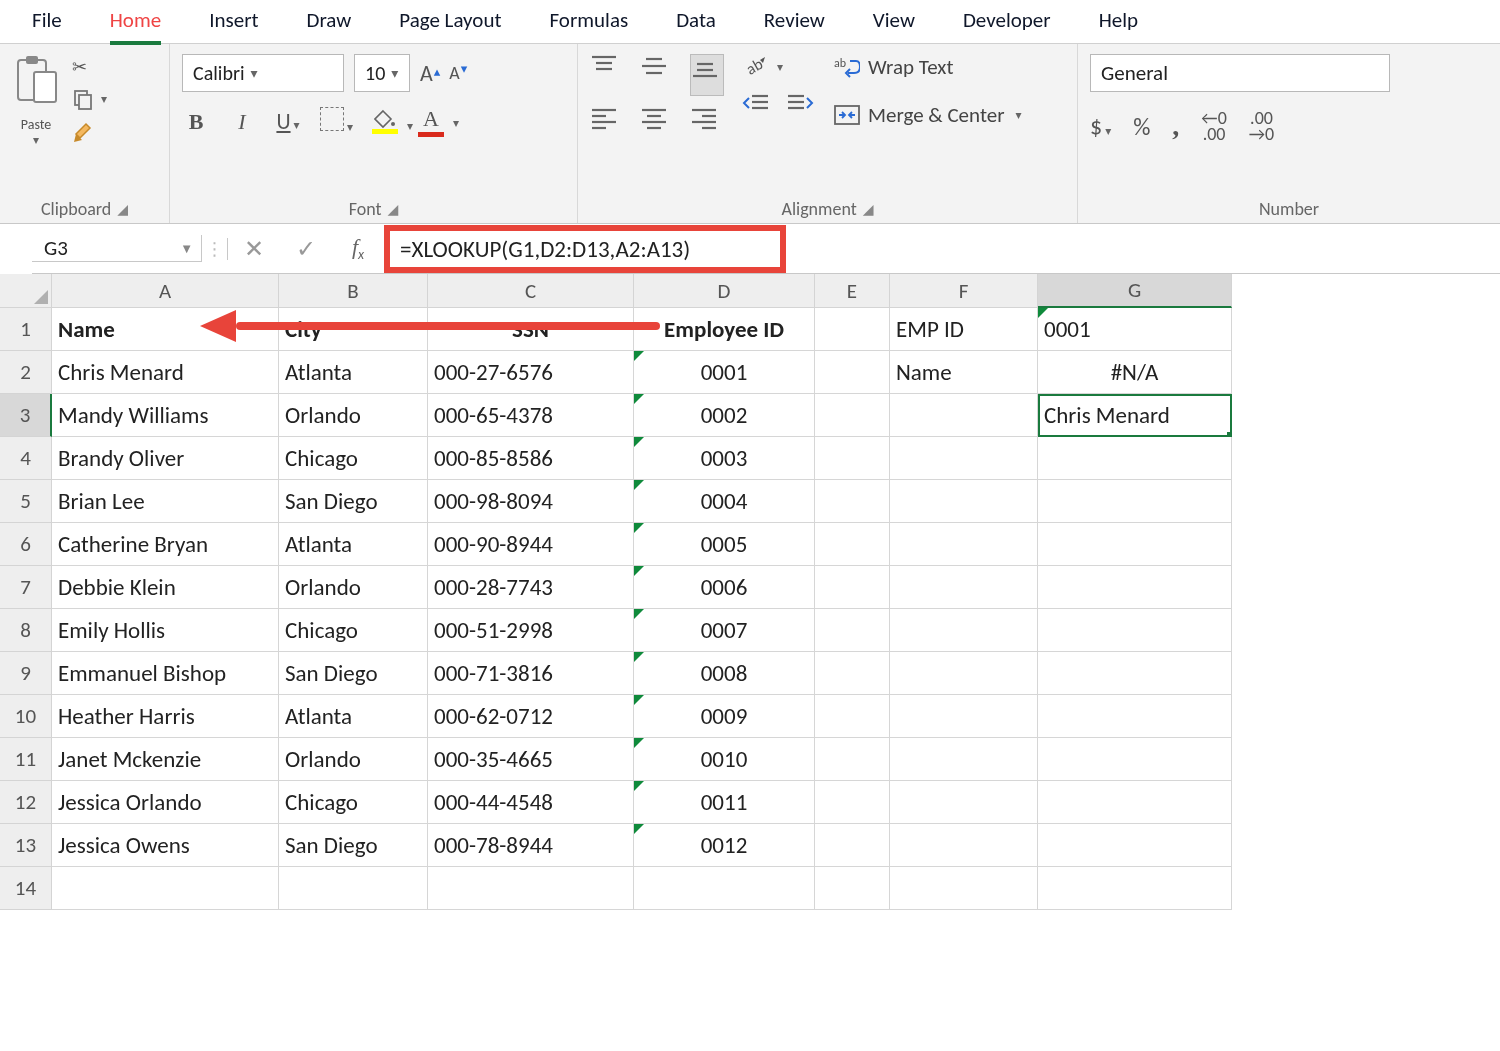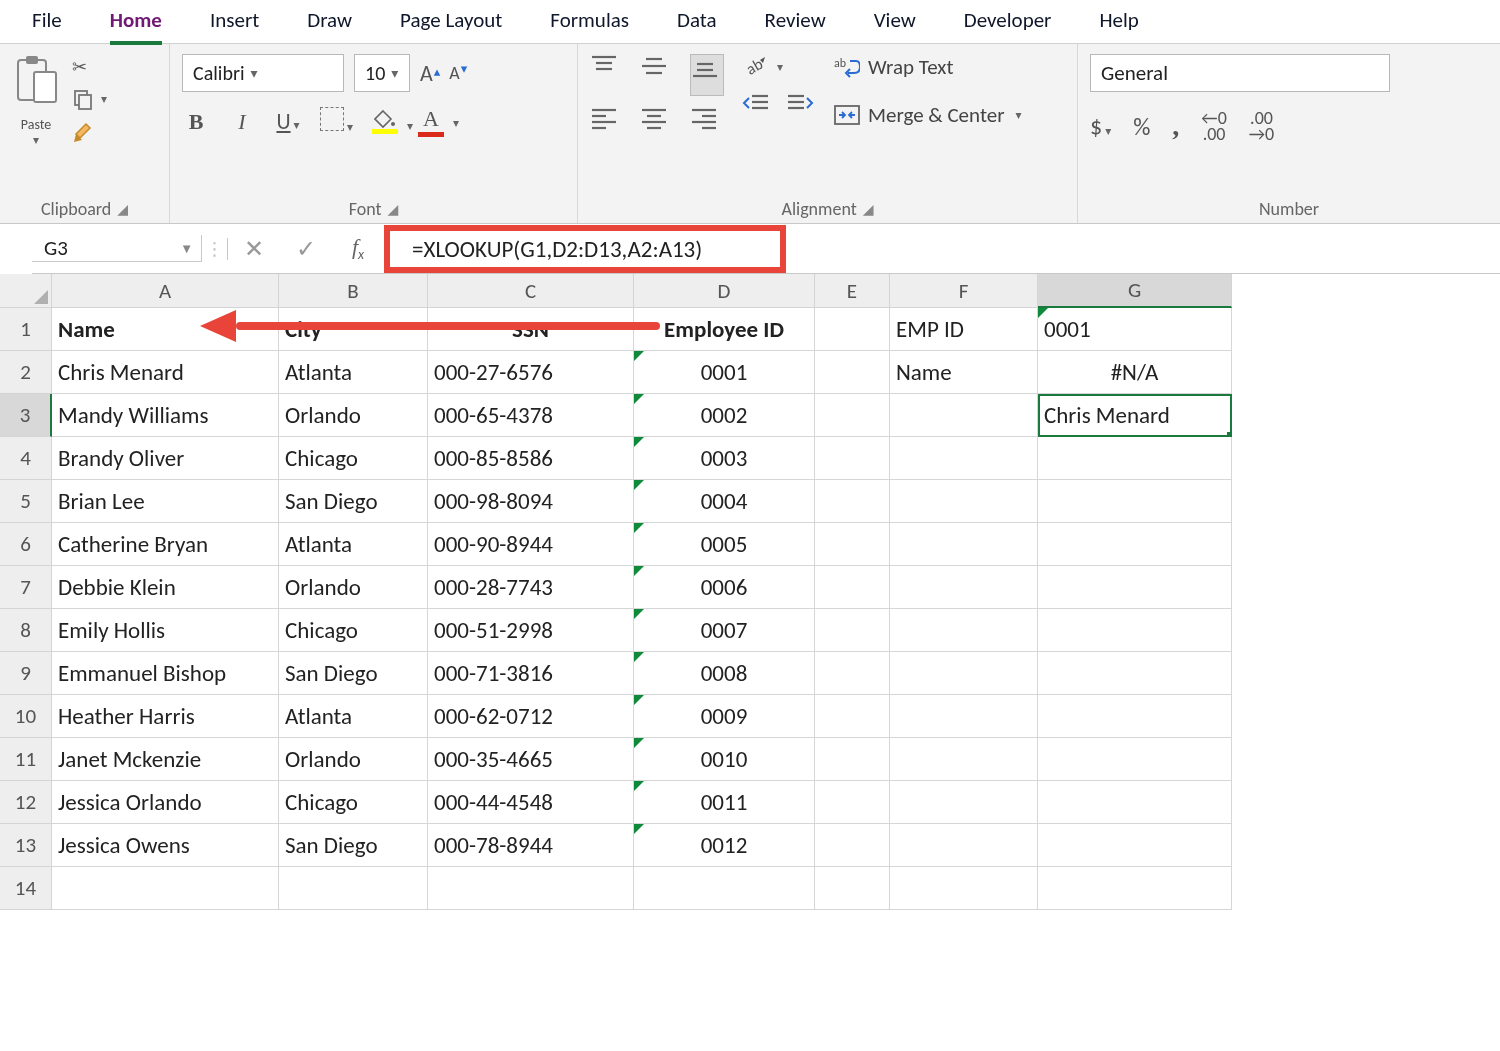--- a/index.html
+++ b/index.html
@@ -11,21 +11,21 @@
   --txt-dark:#222;
   --accent-green:#1a7a3e;
   --cell-border:#d6d6d6;
 }
 *{box-sizing:border-box;font-family:"Segoe UI",Calibri,Arial,sans-serif;}
 body{margin:0;background:#fff;color:var(--txt-dark);font-size:20px;width:1500px;}
 
 
 .ribbon-tabs{display:flex;gap:40px;background:#fff;border-bottom:1.5px solid var(--line);padding:0 28px;height:44px;align-items:flex-end;}
 .ribbon-tab{color:#0f172a;font-size:21px;padding:0 4px 10px 4px;cursor:pointer;}
-.ribbon-tab.active{color:#701a75;font-weight:700;position:relative;}
+.ribbon-tab.active{color:#ef4444;font-weight:400;position:relative;}
 .ribbon-tab.active::after{content:"";position:absolute;left:4px;right:4px;bottom:-1.5px;height:4px;background:var(--accent-green);}
 
 
 .ribbon{display:flex;background:var(--bg);height:180px;border-bottom:1.5px solid var(--line2);}
 .group{border-right:1.5px solid #d8d8d8;padding:10px 12px 4px 12px;display:flex;flex-direction:column;}
 .group:last-child{border-right:none;}
 .group-body{flex:1;display:flex;align-items:flex-start;}
 .group-label{display:flex;justify-content:center;align-items:center;gap:6px;color:#666;font-size:18px;padding:4px 0 0 0;height:24px;}
 .dialog-launcher{font-size:14px;color:#888;}
 
@@ -66,21 +66,21 @@
 .num-select{border:1.5px solid #b8b8b8;background:#fff;height:38px;width:300px;display:flex;align-items:center;padding:8px 10px;font-size:21px;justify-content:space-between;}
 .num-bottom{display:flex;align-items:center;gap:22px;margin-top:18px;font-size:24px;color:#555;font-family:"Segoe UI",Arial,sans-serif;}
 .dec{font-size:18px;display:flex;flex-direction:column;line-height:0.9;align-items:center;}
 
 
 .formula-bar{display:flex;align-items:center;height:50px;border-bottom:1.5px solid var(--line2);background:#fff;margin-left:32px;}
 .name-box{width:170px;border:1.5px solid var(--line2);border-top:none;border-left:none;display:flex;align-items:center;padding:0 8px 0 12px;font-size:21px;justify-content:space-between;}
 .nb-sep{width:26px;border-right:1.5px solid var(--line2);display:flex;align-items:center;justify-content:center;color:#bbb;font-size:18px;}
 .fb-btn{width:52px;display:flex;align-items:center;justify-content:center;color:#999;font-size:24px;}
 .fx{font-style:italic;font-family:"Times New Roman",serif;color:#666;font-size:22px;}
-.formula-input{flex:1;display:flex;align-items:center;padding-left:28px;font-size:23px;position:relative;}
+.formula-input{flex:1;display:flex;align-items:center;padding-left:16px;font-size:23px;position:relative;}
 .formula-highlight{position:absolute;left:0px;top:-10px;bottom:-10px;width:402px;border:6px solid #e8443a;pointer-events:none;}
 
 
 .sheet{display:grid;grid-template-columns:52px 227px 149px 206px 181px 75px 148px 194px;position:relative;}
 .colhdr,.rowhdr,.corner{background:#eee;border-right:1px solid var(--grid);border-bottom:1px solid var(--grid);display:flex;align-items:center;justify-content:center;font-size:21px;color:#555;height:34px;}
 .corner{background:#eee;position:relative;}
 .corner::after{content:"";position:absolute;right:3px;bottom:3px;width:0;height:0;border-left:14px solid transparent;border-bottom:14px solid #b0b0b0;}
 .rowhdr{height:43px;}
 .cell{border-right:1px solid var(--cell-border);border-bottom:1px solid var(--cell-border);height:43px;display:flex;align-items:center;padding:0 6px;font-size:23px;overflow:hidden;white-space:nowrap;}
 .bold{font-weight:700;}

